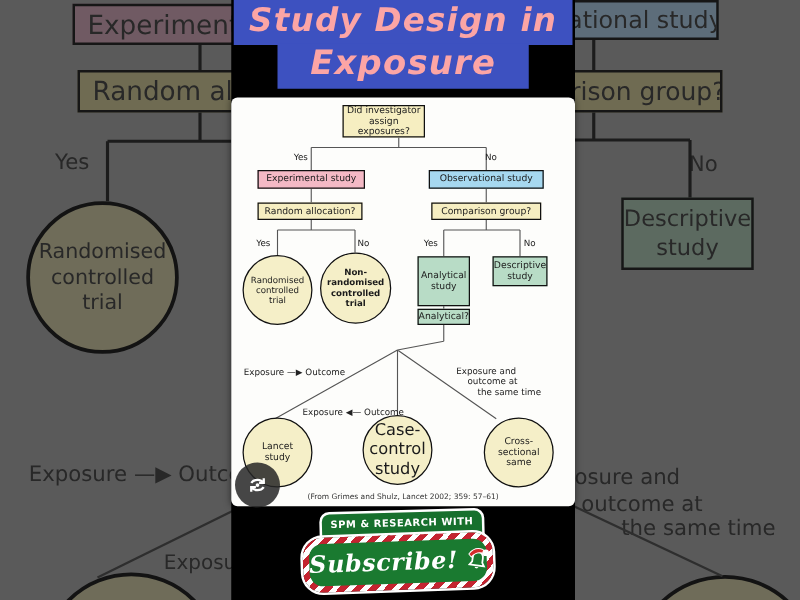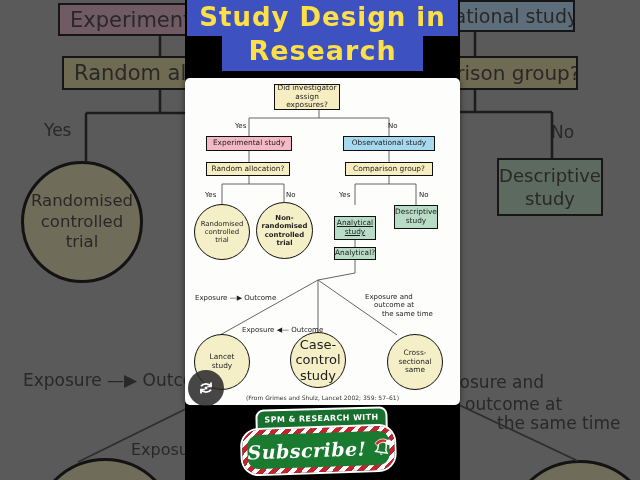--- a/index.html
+++ b/index.html
@@ -22,22 +22,22 @@
   .bg-lbl { white-space:nowrap; }
   svg.bg-lines { position:absolute; left:0; top:0; z-index:1; }
 
   
   .col { position:absolute; left:185px; top:0; width:275px; height:480px;
          background:#000; z-index:5; }
 
   .title { position:absolute; top:0; left:0; width:100%; text-align:center;
            line-height:1; z-index:6; }
   .title .tl { display:block; }
-  .title .tl span { display:inline-block; background:#3d51c0; color:#fde047;
-           font-weight:bold; letter-spacing:1px; }
+  .title .tl span { display:inline-block; background:#3d51c0; color:#fca5a5;
+           font-weight:bold; font-style:italic; letter-spacing:1px; }
   .title .t1 span { font-size:26px; padding:4px 12px 6px; }
   .title .t2 span { font-size:27px; padding:2px 26px 7px; margin-top:-1px; }
 
   
   .panel { position:absolute; left:0; top:78px; width:275px; height:327px;
            background:#fdfdfb; border-radius:5px; box-shadow:0 0 6px rgba(0,0,0,.55); }
   svg.fg-lines { position:absolute; left:0; top:0; }
   .node { position:absolute; display:flex; align-items:center; justify-content:center;
           text-align:center; border:1.3px solid #101010; font-size:7.4px;
           line-height:1.15; color:#1c1c1c; padding:1px; }
@@ -98,21 +98,21 @@
   <div class="bg-el bg-lbl" style="left:428px;top:372px;font-size:17px;">Exposure and</div>
   <div class="bg-el bg-lbl" style="left:465px;top:394px;font-size:17px;">outcome at</div>
   <div class="bg-el bg-lbl" style="left:497px;top:413px;font-size:17px;">the same time</div>
   <div class="bg-el bg-circle" style="left:33px;top:458px;width:144px;height:144px;"></div>
   <div class="bg-el bg-circle" style="left:505px;top:460px;width:150px;height:150px;"></div>
 
   <div class="col">
 
     <div class="title">
       <div class="tl t1"><span>Study Design in</span></div>
-      <div class="tl t2"><span>Research</span></div>
+      <div class="tl t2"><span>Exposure</span></div>
     </div>
 
     <div class="panel">
       <svg class="fg-lines" width="275" height="327">
         <path d="M134,32 V40 M64,40 H204 M64,40 V58 M204,40 V58
                  M64,73 V84 M204,73 V84
                  M64,98 V106 M37,106 H99 M37,106 V126 M99,106 V124
                  M204,98 V106 M170,106 H231 M170,106 V127 M231,106 V127
                  M170,151 V169 M170,182 V195 M170,195 L133,202
                  M133,202 L35,257 M133,202 V254 M133,202 L212,257" stroke="#555" stroke-width="0.9" fill="none"></path>
@@ -130,21 +130,21 @@
       <div class="node n-yellow" style="left:160px;top:84px;width:88px;height:14px;">Comparison group?</div>
 
       <div class="lbl" style="left:20px;top:113px;">Yes</div>
       <div class="lbl" style="left:101px;top:113px;">No</div>
       <div class="lbl" style="left:154px;top:113px;">Yes</div>
       <div class="lbl" style="left:234px;top:113px;">No</div>
 
       <div class="circ" style="left:9px;top:126px;width:56px;height:56px;">Randomised controlled trial</div>
       <div class="circ" style="left:71px;top:124px;width:57px;height:57px;font-weight:bold;">Non-randomised controlled trial</div>
 
-      <div class="node n-green" style="left:149px;top:138px;width:42px;height:24px;text-decoration:underline;">Analytical study</div>
+      <div class="node n-green" style="left:149px;top:127px;width:42px;height:40px;">Analytical study</div>
       <div class="node n-green" style="left:209px;top:127px;width:44px;height:24px;">Descriptive study</div>
 
       <div class="node n-green" style="left:149px;top:169px;width:42px;height:13px;">Analytical?</div>
 
       <div class="lbl" style="left:10px;top:216px;">Exposure —▶ Outcome</div>
       <div class="lbl" style="left:57px;top:248px;">Exposure ◀— Outcome</div>
       <div class="stair" style="position:absolute;left:180px;top:215px;">
         <div>Exposure and</div>
         <div>outcome at</div>
         <div>the same time</div>

